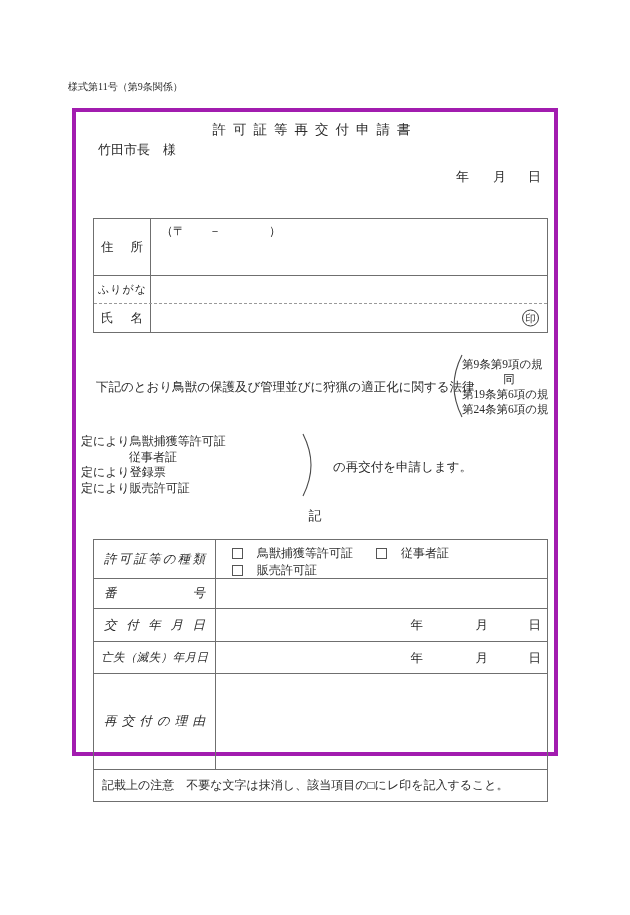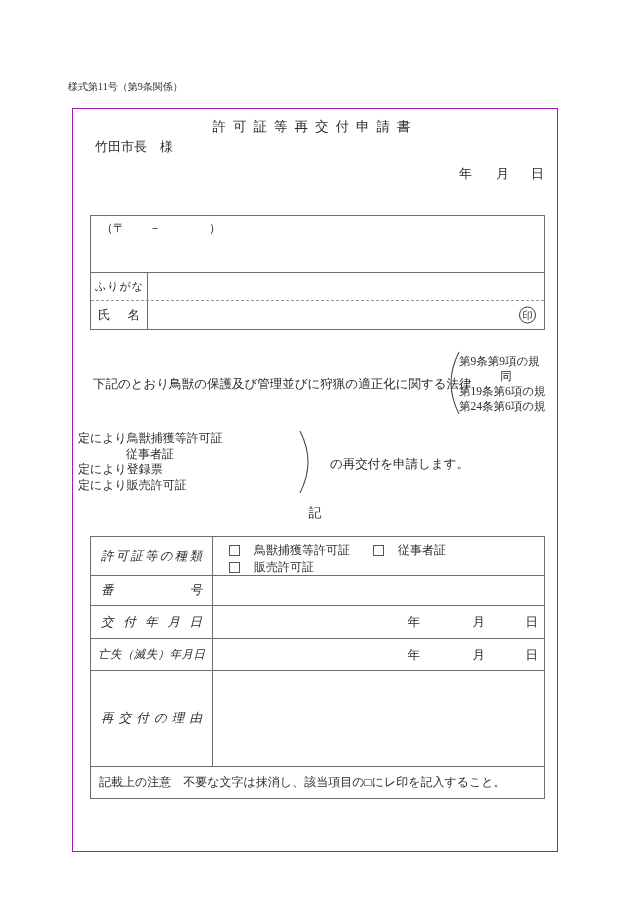--- a/index.html
+++ b/index.html
@@ -9,22 +9,22 @@
     color: #2b2b2b;
     font-family: "Liberation Serif", "DejaVu Serif", serif;
     overflow: hidden;
     position: relative;
   }
   .abs { position: absolute; }
 
   .form-number { left: 68px; top: 80px; font-size: 10px; }
 
   .outer-frame {
-    left: 72px; top: 108px; width: 486px; height: 744px;
-    border: 1px solid #a21caf;
+    left: 72px; top: 108px; width: 486px; height: 648px;
+    border: 4px solid #a21caf;
   }
 
   .doc-title {
     left: 0; right: 0; top: 9px; text-align: center;
     font-size: 13.5px; letter-spacing: 7px;
   }
   .addressee { left: 22px; top: 29px; font-size: 13px; }
 
   .header-date { left: 0; right: 0; top: 56px; height: 16px; font-size: 13px; }
   .header-date .yy { position: absolute; right: 85px; }
@@ -122,20 +122,23 @@
   <div class="abs addressee">竹田市長　様</div>
 
   <div class="abs header-date">
     <span class="yy">年</span>
     <span class="mm">月</span>
     <span class="dd">日</span>
   </div>
 
   <div class="abs app-table">
     <div class="app-row app-row-address">
+      <div class="app-label">
+        <div>住所</div>
+      </div>
       <div class="app-content">
         <span class="postal-line">（〒　　－　　　　）</span>
       </div>
     </div>
     <div class="app-row app-row-furigana">
       <div class="app-label app-label-furigana">
         <div>ふりがな</div>
       </div>
       <div class="app-content"></div>
     </div>

